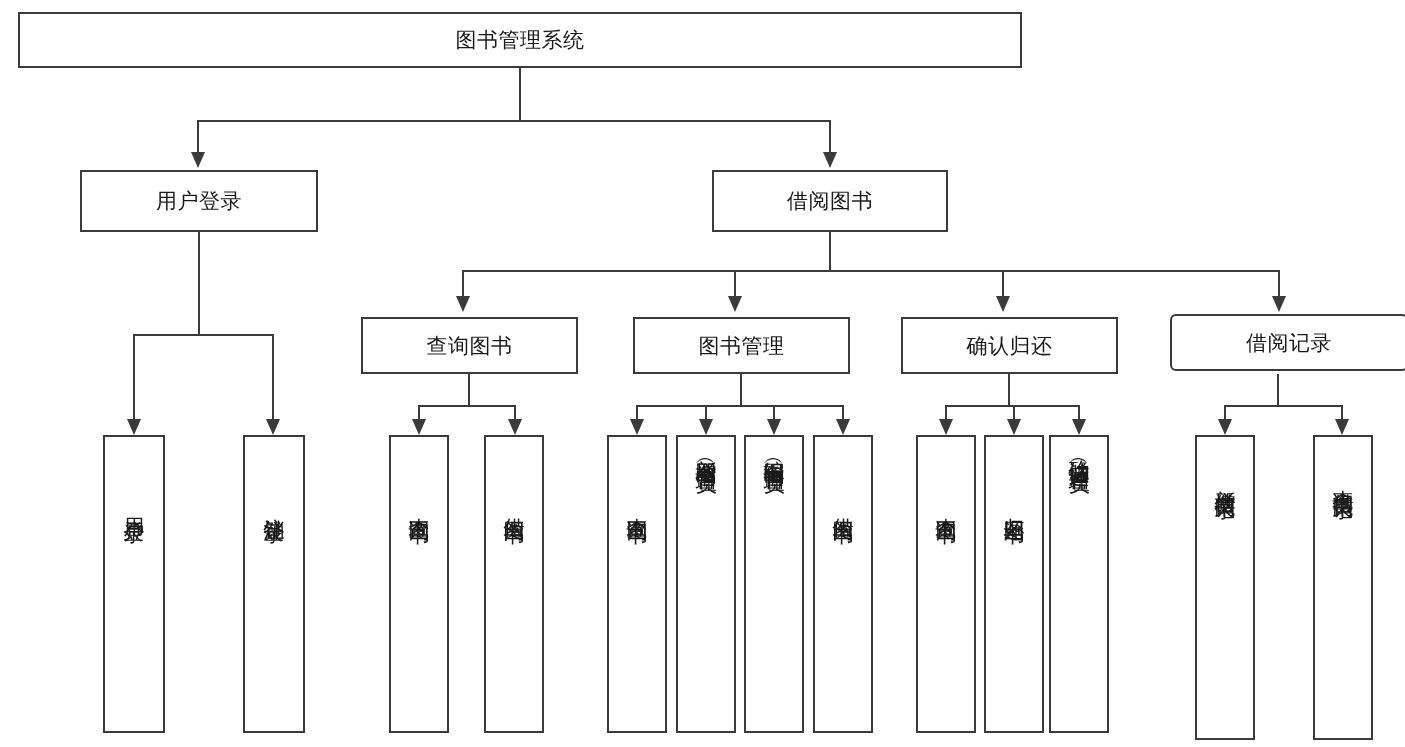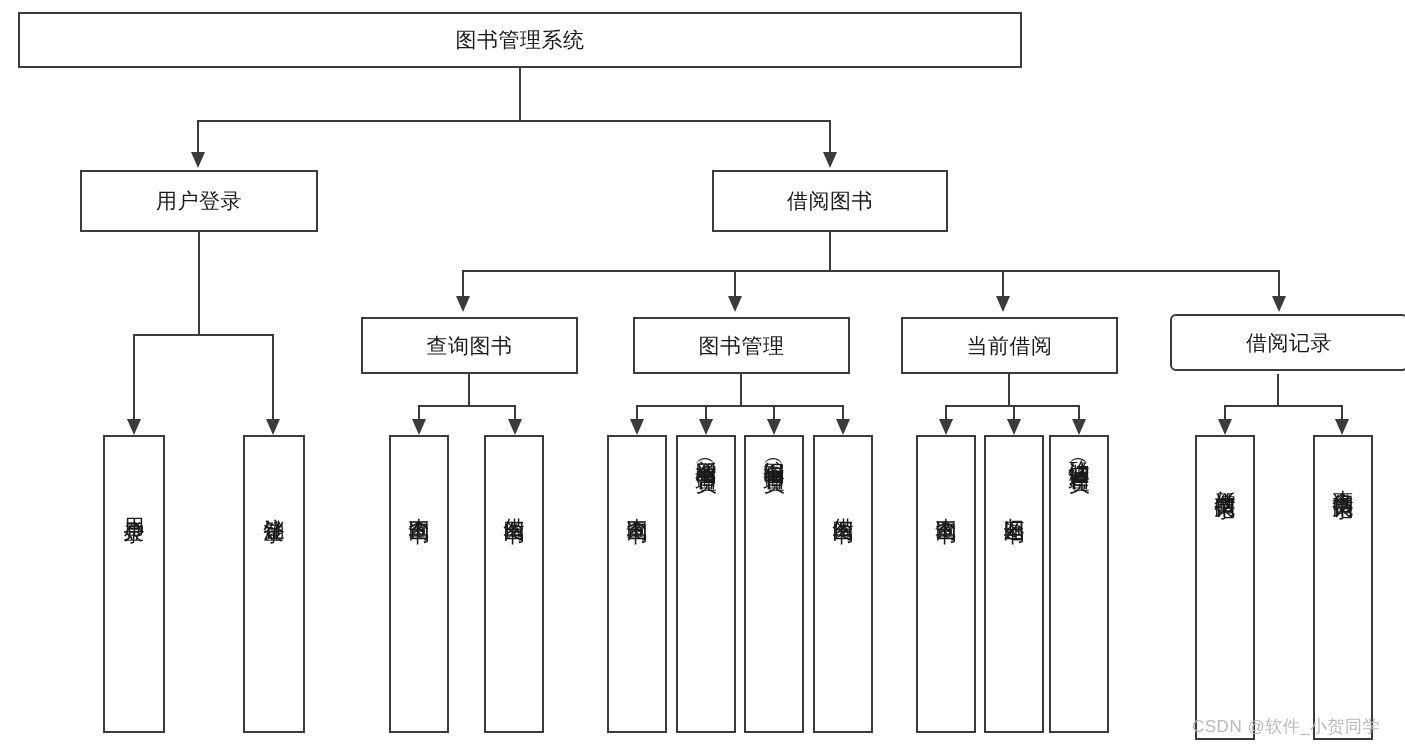--- a/index.html
+++ b/index.html
@@ -122,21 +122,21 @@
 
   <div class="node h" style="left:361px; top:317px; width:217px; height:57px;">
     <span class="label">查询图书</span>
   </div>
 
   <div class="node h" style="left:633px; top:317px; width:217px; height:57px;">
     <span class="label">图书管理</span>
   </div>
 
   <div class="node h" style="left:901px; top:317px; width:217px; height:57px;">
-    <span class="label">当前借阅</span>
+    <span class="label">确认归还</span>
   </div>
 
   <div class="node h" style="left:1170px; top:314px; width:238px; height:57px;border-radius:6px;">
     <span class="label">借阅记录</span>
   </div>
 
   <div class="vline" style="left:468px; top:374px; width:2px; height:32px;"></div>
   <div class="hline" style="left:418px; top:405px; width:98px; height:2px;"></div>
   <div class="vline" style="left:418px; top:405px; width:2px; height:15px;"></div>
   <div class="arrow" style="left:412px; top:419px;"></div>
@@ -215,15 +215,14 @@
   </div>
 
   <div class="node v" style="left:1195px; top:435px; width:60px; height:305px; padding-top:36px;">
     <span class="label">新增借阅记录</span>
   </div>
 
   <div class="node v" style="left:1313px; top:435px; width:60px; height:305px; padding-top:36px;">
     <span class="label">查询借阅记录</span>
   </div>
 
-  <div id="watermark" style="left:1192px; top:715px;">CSDN @软件_小贺同学</div>
 
 </div>
 
 </body></html>

